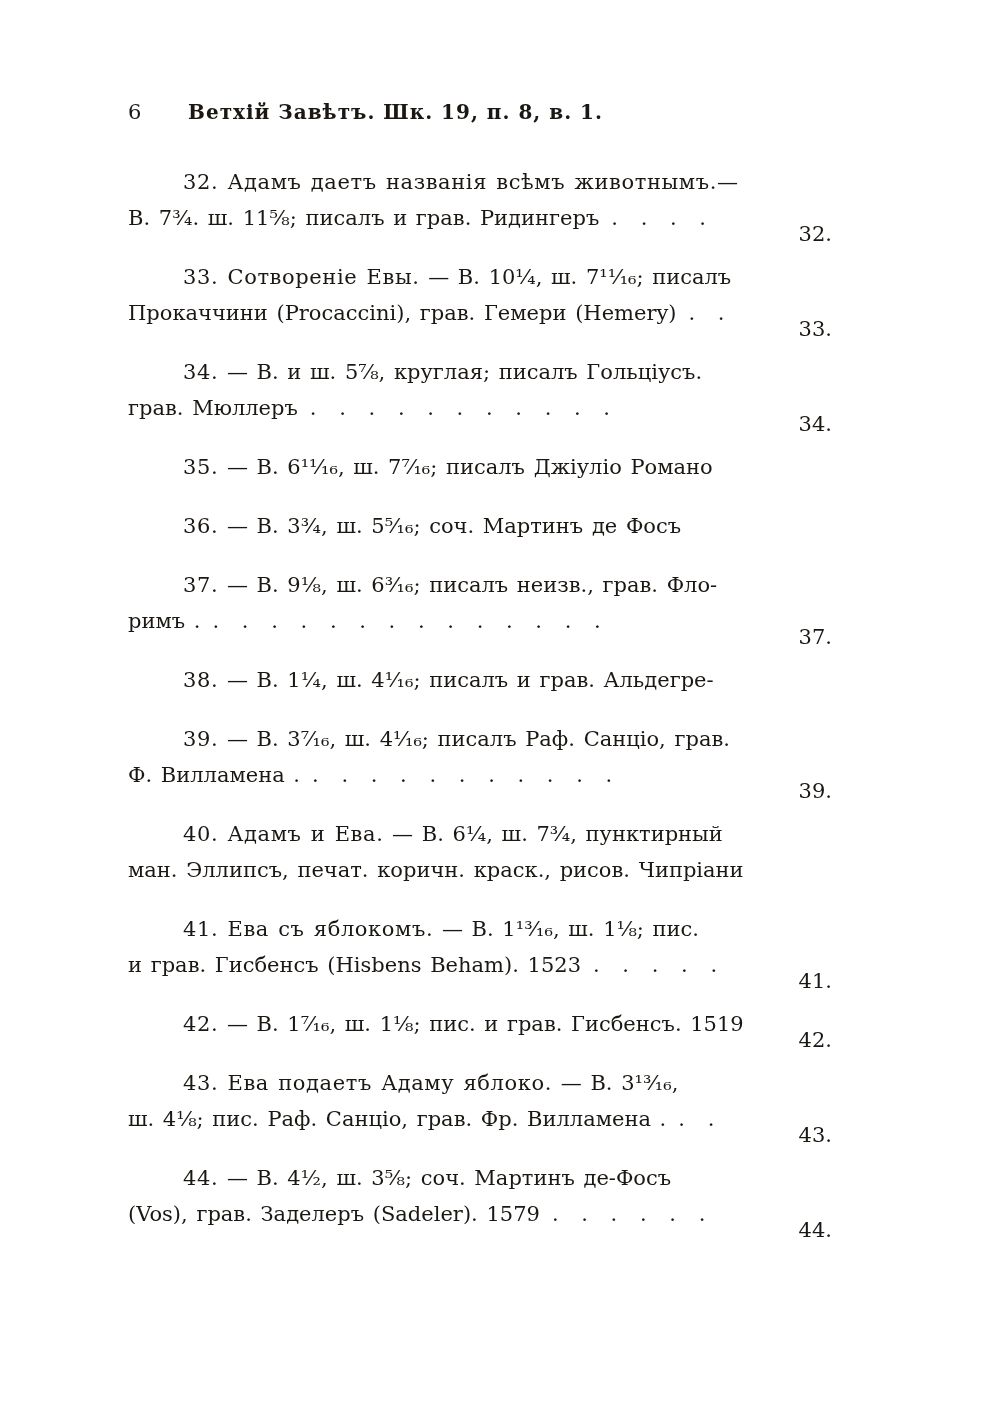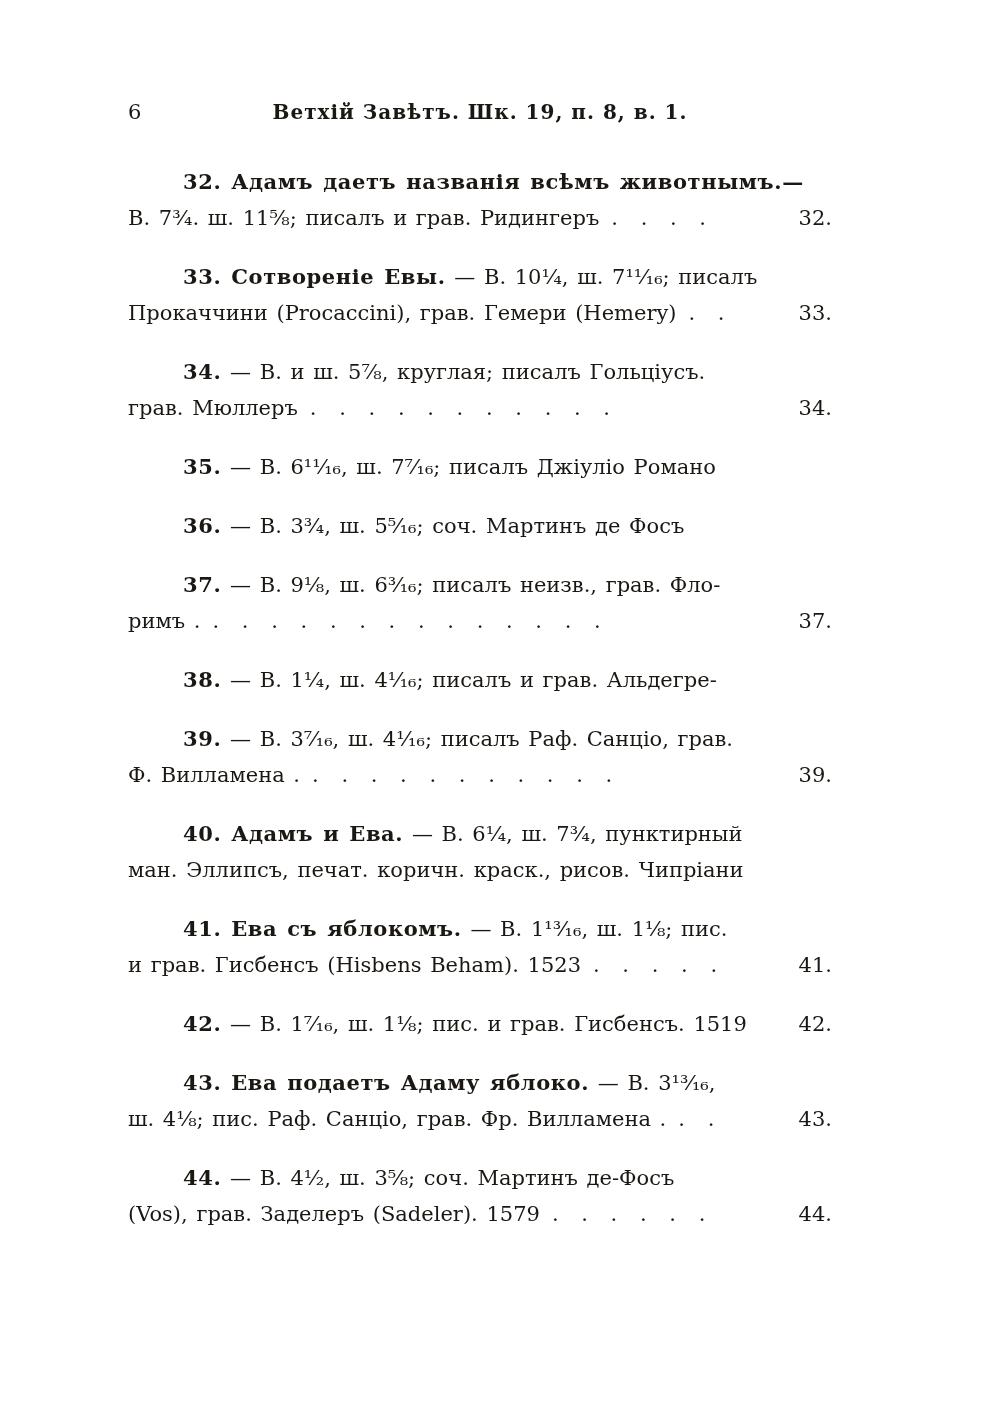--- a/index.html
+++ b/index.html
@@ -25,21 +25,20 @@
     align-items: baseline;
     font-size: 20px;
     margin-bottom: 40px;
   }
   .running-head .pagenum {
     width: 60px;
     font-size: 21px;
   }
   .running-head .head-title {
     flex: 1;
-    text-align: center;
     font-weight: bold;
     letter-spacing: 1px;
   }
   .running-head .spacer {
     width: 60px;
   }
   .entries { }
   .entry {
     font-size: 21px;
     line-height: 36px;
@@ -47,32 +46,32 @@
     word-spacing: 2px;
   }
   .line {
     position: relative;
     white-space: nowrap;
   }
   .line.indent {
     padding-left: 55px;
   }
   .bold {
-    font-weight: bold;
+    font-weight: normal;
     letter-spacing: 0.6px;
   }
   .dots {
     word-spacing: 16px;
     padding-left: 12px;
     color: #1b1712;
   }
   .ref {
     position: absolute;
     right: 0;
-    top: 0;
+    top: 16px;
     margin-left: 40px;
   }
 </style>
 </head>
 <body>
 
 <div class="page">
 
   <div class="running-head">
     <div class="pagenum">6</div>

